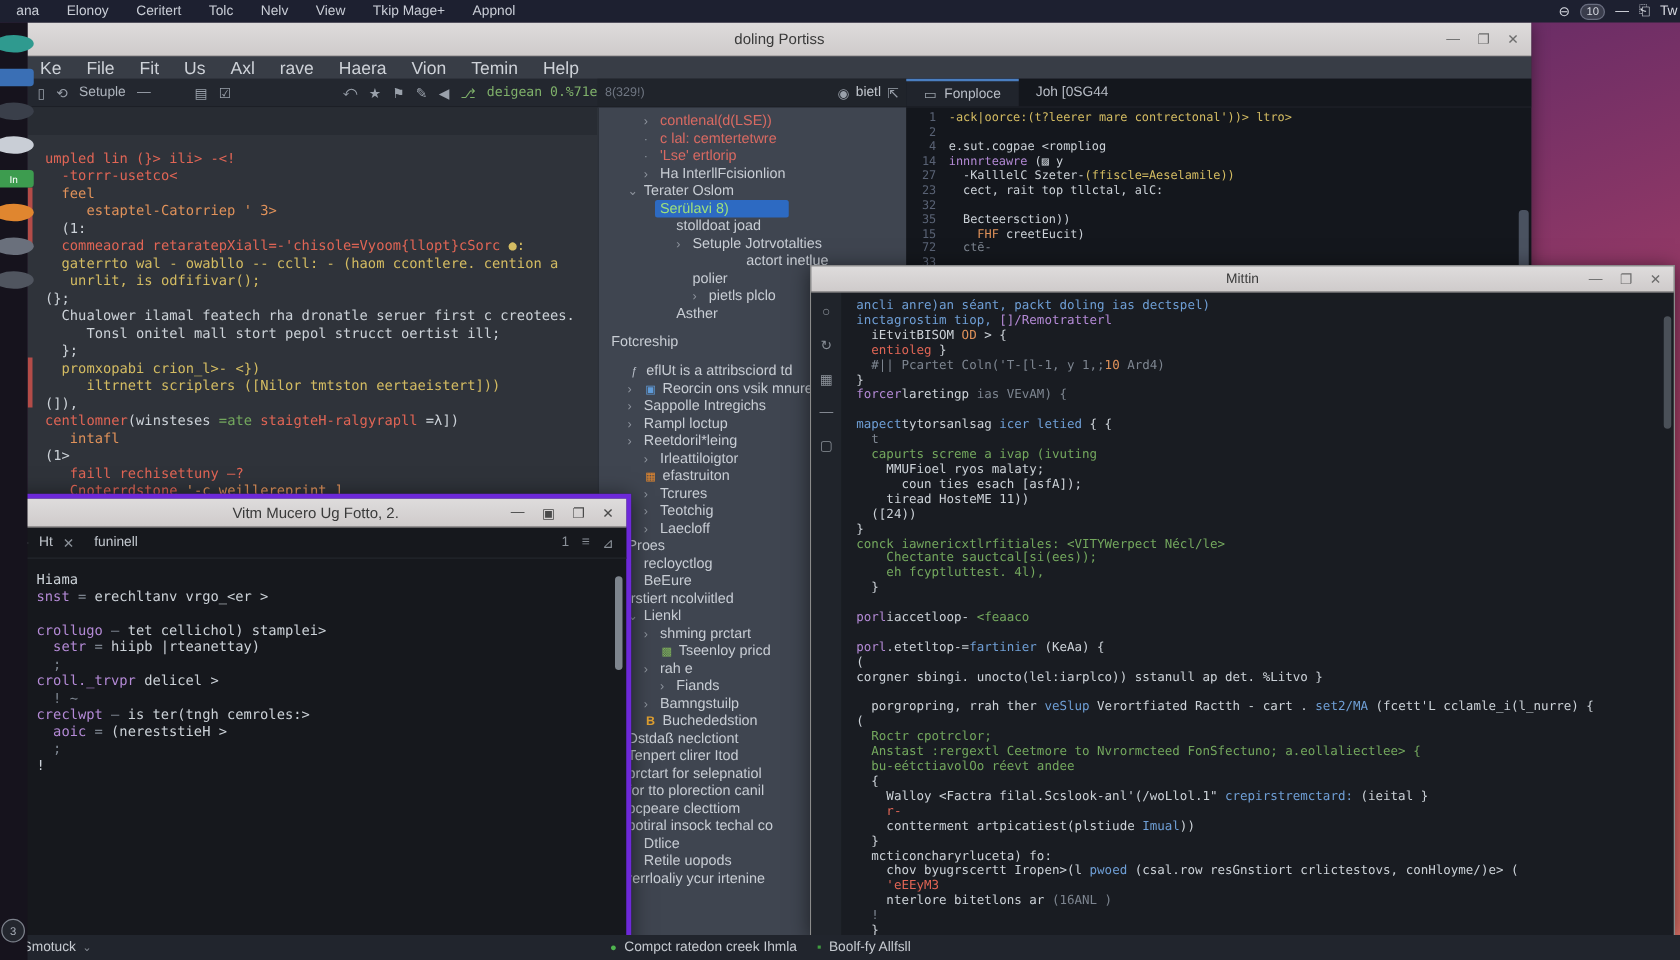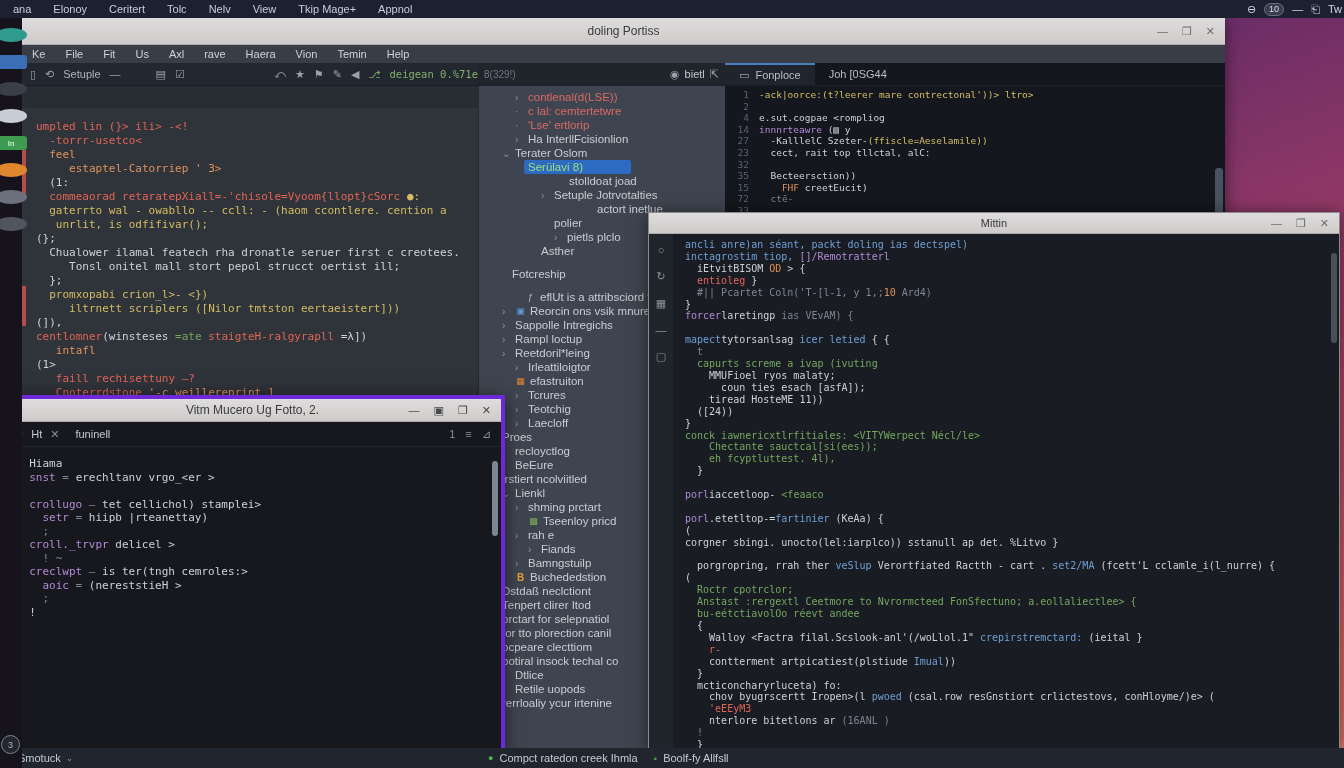--- a/index.html
+++ b/index.html
@@ -23,21 +23,21 @@
   .tb-ico.sq{border-radius:3px;}
   #taskbar-bottom{left:1px;top:735px;width:17px;height:17px;border:1px solid #7d828c;border-radius:50%;
     color:#aab0ba;font-size:9px;display:flex;align-items:center;justify-content:center;z-index:56;background:#23262e;}
   
   .titlebar{height:26px;background:linear-gradient(#dedcdc,#cfcbcb);border-bottom:1px solid #aeaaaa;
     display:flex;align-items:center;justify-content:center;position:relative;color:#3a3a3a;font-size:12px;}
   .winbtns{position:absolute;right:10px;top:0;height:100%;display:flex;align-items:center;gap:14px;color:#6c6c6c;font-size:11px;}
   .winbtns span{cursor:default;}
   
   #main-window{left:22px;top:18px;width:1203px;height:730px;background:#2e323a;z-index:10;box-shadow:0 2px 14px rgba(0,0,0,.5);}
-  #main-menus{height:18px;background:#383d46;display:flex;align-items:center;color:#ced2d8;font-size:11px;}
+  #main-menus{height:18px;background:#383d46;display:flex;align-items:center;color:#ced2d8;font-size:14px;}
   #main-menus .li{padding:0 10px;}
   #toolbar{height:22px;background:#23272f;display:flex;align-items:stretch;color:#aeb4bd;font-size:11px;border-bottom:1px solid #1b1e24;}
   .tb-sec{display:flex;align-items:center;box-sizing:border-box;}
   #tb-left{width:456px;padding-left:8px;gap:9px;}
   #tb-left .spacer{flex:1;}
   #tb-mid{width:247px;justify-content:space-between;padding:0 6px;background:#20242b;}
   #tb-tabs{width:500px;background:#14171d;}
   .tb-glyph{color:#9aa1ab;font-size:11px;}
   .branch-lbl{color:#7fb06a;font-family:"DejaVu Sans Mono",monospace;font-size:10.5px;}
   .muted-lbl{color:#6f7682;font-size:10px;}
@@ -46,21 +46,21 @@
   .panel-lbl{color:#c3c8cf;font-size:11px;}
   
   #main-content{display:flex;height:664px;}
   #editor-left{width:456px;background:#2f333a;position:relative;padding:6px 0 0 14px;box-sizing:border-box;
     font-family:"DejaVu Sans Mono",monospace;font-size:11px;line-height:14px;overflow:hidden;}
   #editor-left .hdrband{position:absolute;left:0;top:0;width:100%;height:22px;background:#282c33;}
   .redbar{position:absolute;left:0;width:4px;background:#b44c48;}
   #tree-pane{width:247px;background:#3f4550;border-left:1px solid #262a31;padding-top:4px;box-sizing:border-box;
     font-size:11.5px;color:#c8cdd4;overflow:hidden;position:relative;}
   .tree-row{height:14px;display:flex;align-items:center;white-space:nowrap;}
-  .tree-row.gap{margin-top:9px;margin-left:23px;}
+  .tree-row.gap{margin-top:9px;}
   .tbox{display:flex;align-items:center;gap:4px;padding:0 4px;border-radius:2px;height:14px;}
   .tbox.sel{background:#2d6ac2;color:#9ee07c;padding-right:48px;}
   .exp{color:#8d939d;font-size:10px;width:9px;display:inline-block;}
   .tico{font-size:9px;width:11px;text-align:center;}
   .ic-f{color:#b8bec8;} .ic-blue{color:#5f9bd8;} .ic-orange{color:#e0862f;} .ic-img{color:#7fb35a;} .ic-b{color:#e0a030;font-weight:bold;font-size:10px;}
   .tc-red{color:#d96a62;}
   #tree-scroll{position:absolute;right:3px;top:470px;width:5px;height:190px;background:#9aa0a8;border-radius:2px;}
   #editor-right{width:500px;background:#14171d;padding-top:3px;box-sizing:border-box;
     font-family:"DejaVu Sans Mono",monospace;font-size:9.5px;line-height:11.6px;position:relative;overflow:hidden;}
   #editor-right .ln{display:inline-block;width:24px;text-align:right;margin-right:10px;color:#596274;}
@@ -247,21 +247,21 @@
           <span class="tbox">
             <span class="exp">⌄</span>
             <span class="tlbl">Terater Oslom</span>
           </span>
         </div>
         <div class="tree-row" style="padding-left: 45px;">
           <span class="tbox sel">
             <span class="tlbl">Serülavi 8)</span>
           </span>
         </div>
-        <div class="tree-row" style="padding-left: 86px;">
+        <div class="tree-row" style="padding-left: 58px;">
           <span class="tbox">
             <span class="tlbl">stolldoat joad</span>
           </span>
         </div>
         <div class="tree-row" style="padding-left: 58px;">
           <span class="tbox">
             <span class="exp">›</span>
             <span class="tlbl">Setuple Jotrvotalties</span>
           </span>
         </div>

